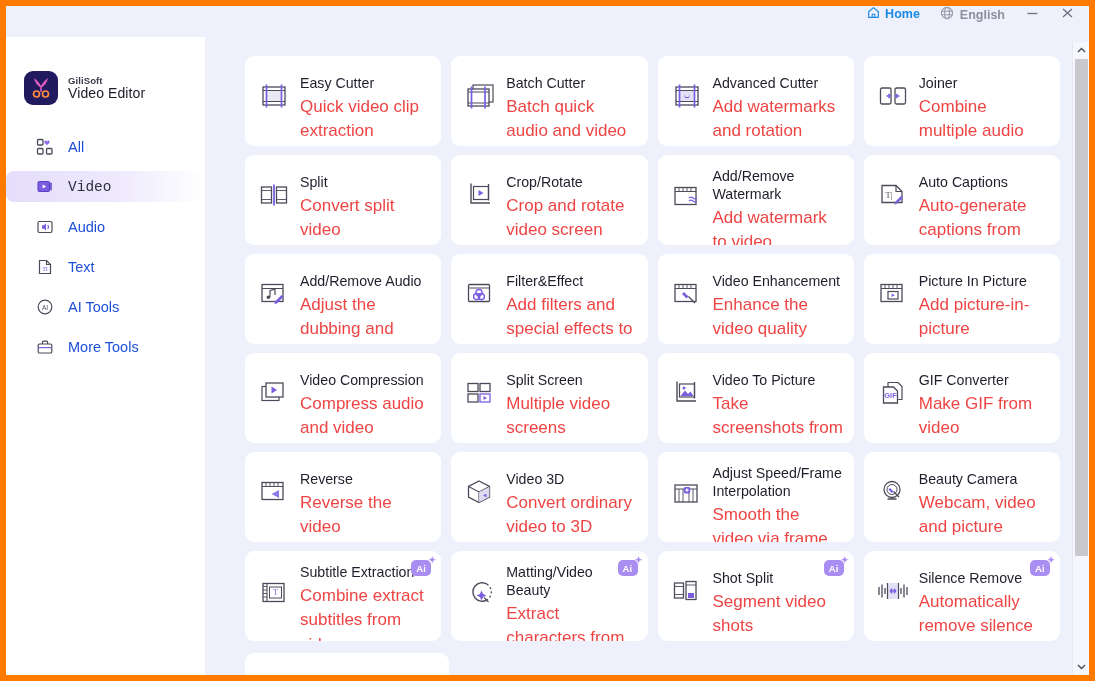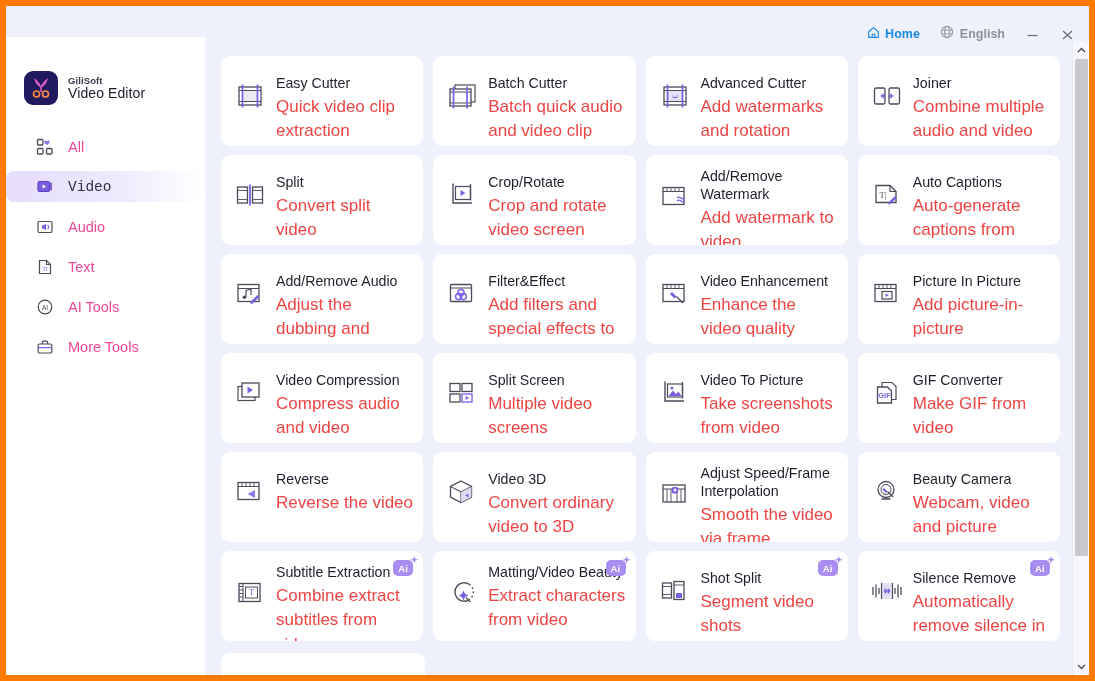--- a/index.html
+++ b/index.html
@@ -38,48 +38,48 @@
   }
   #logo-mark svg { position: absolute; left: 5px; top: 5px; }
   #logo-text { margin-left: 10px; line-height: 1.05; }
   #logo-brand { font-size: 9.5px; color: #3a3a4a; font-weight: bold; letter-spacing: .1px; }
   #logo-name { font-size: 14px; color: #1d1d28; letter-spacing: .1px; }
 
   .nav-item {
     height: 31px; margin: 0 0 9px 0;
     display: flex; align-items: center;
     padding-left: 28px; cursor: pointer;
-    color: #ec4899; font-size: 14.5px;
+    color: #1d4ed8; font-size: 14.5px;
     border-radius: 8px;
   }
   .nav-item .nav-ico { width: 22px; height: 22px; flex: 0 0 22px; display: flex; align-items: center; justify-content: center; }
   .nav-item .nav-lbl { margin-left: 12px; }
   .nav-item.active {
     background: linear-gradient(90deg, #e5ddfb 0%, #eee9fd 55%, rgba(238,233,253,0) 100%);
     color: #2f2f40;
     font-family: Liberation Mono, monospace;
   }
 
   
   #main { flex: 1 1 auto; position: relative; display: flex; flex-direction: column; min-width: 0; }
 
   #titlebar {
     height: 36px; flex: 0 0 36px;
-    display: flex; align-items: flex-end; justify-content: flex-end;
+    display: flex; align-items: flex-start; justify-content: flex-end;
     padding-right: 12px; gap: 0px;
   }
   .tb-btn { display: flex; align-items: center; cursor: pointer; font-size: 12.5px; }
   #home-btn { color: #1a8ae5; font-weight: bold; margin-right: 20px; }
   #home-btn .tb-lbl { margin-left: 5px; }
   #lang-btn { color: #8e8e9c; margin-right: 18px; }
   #lang-btn .tb-lbl { margin-left: 6px; font-weight: bold; }
   #min-btn { color: #6d6d7a; margin-right: 16px; padding: 0 2px; }
   #close-btn { color: #6d6d7a; padding: 0 2px; }
 
-  #content-wrap { flex: 1 1 auto; position: relative; display: flex; min-height: 0; }
+  #content-wrap { flex: 1 1 auto; position: relative; display: flex; min-height: 0; padding-left: 24px; }
   #grid-area {
     flex: 1 1 auto; position: relative;
     overflow: hidden; padding: 14px 12px 0 16px;
   }
   #grid {
     display: grid;
     grid-template-columns: repeat(4, 1fr);
     gap: 9px 10px;
   }
   .card {

